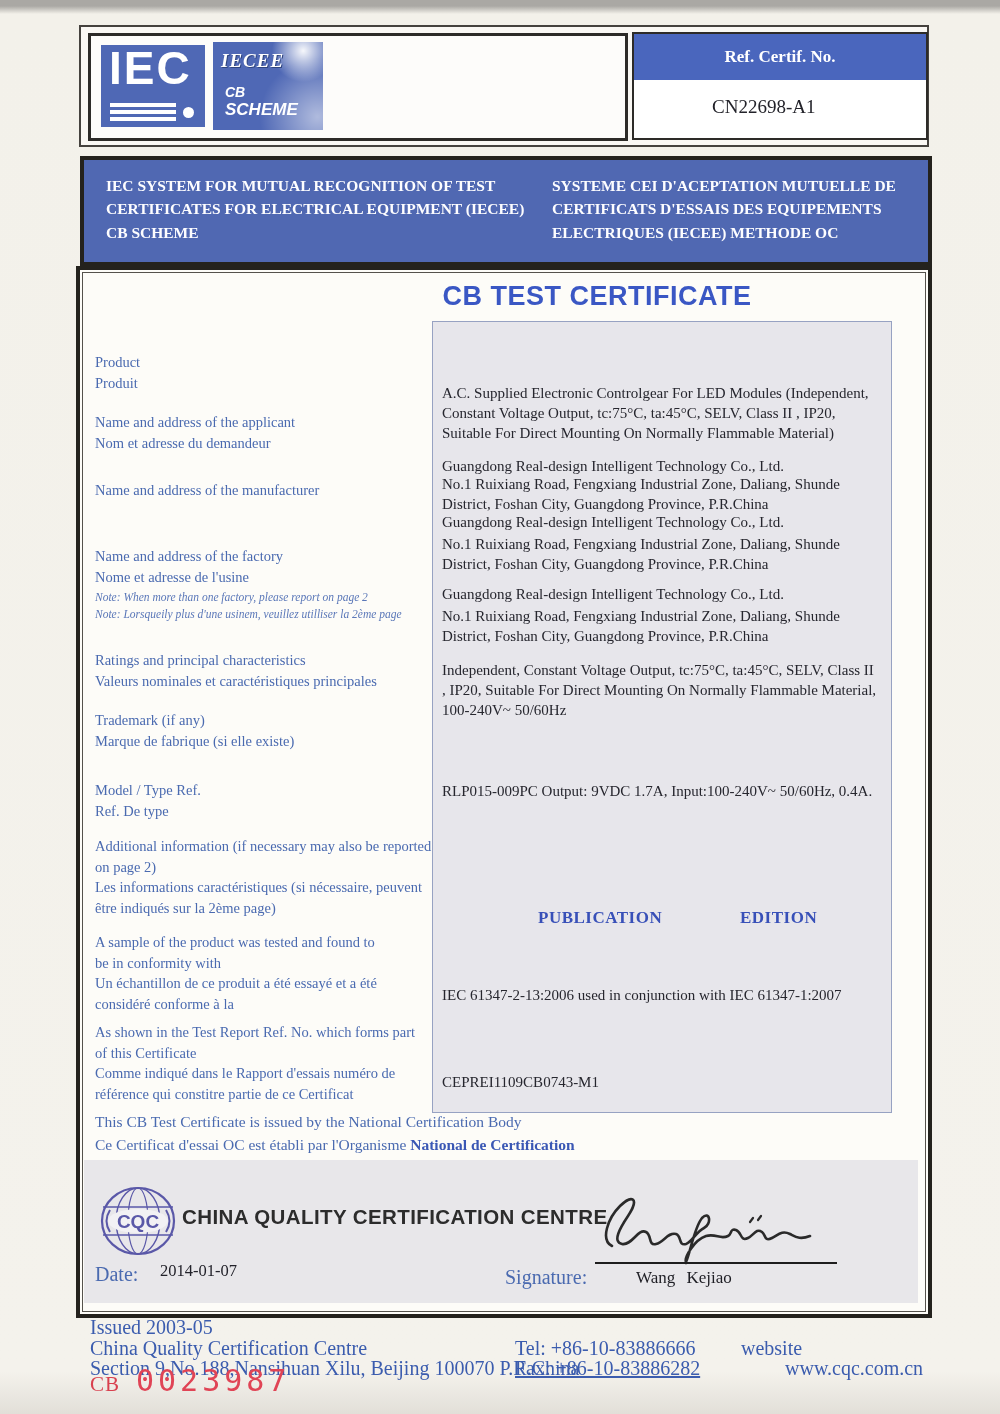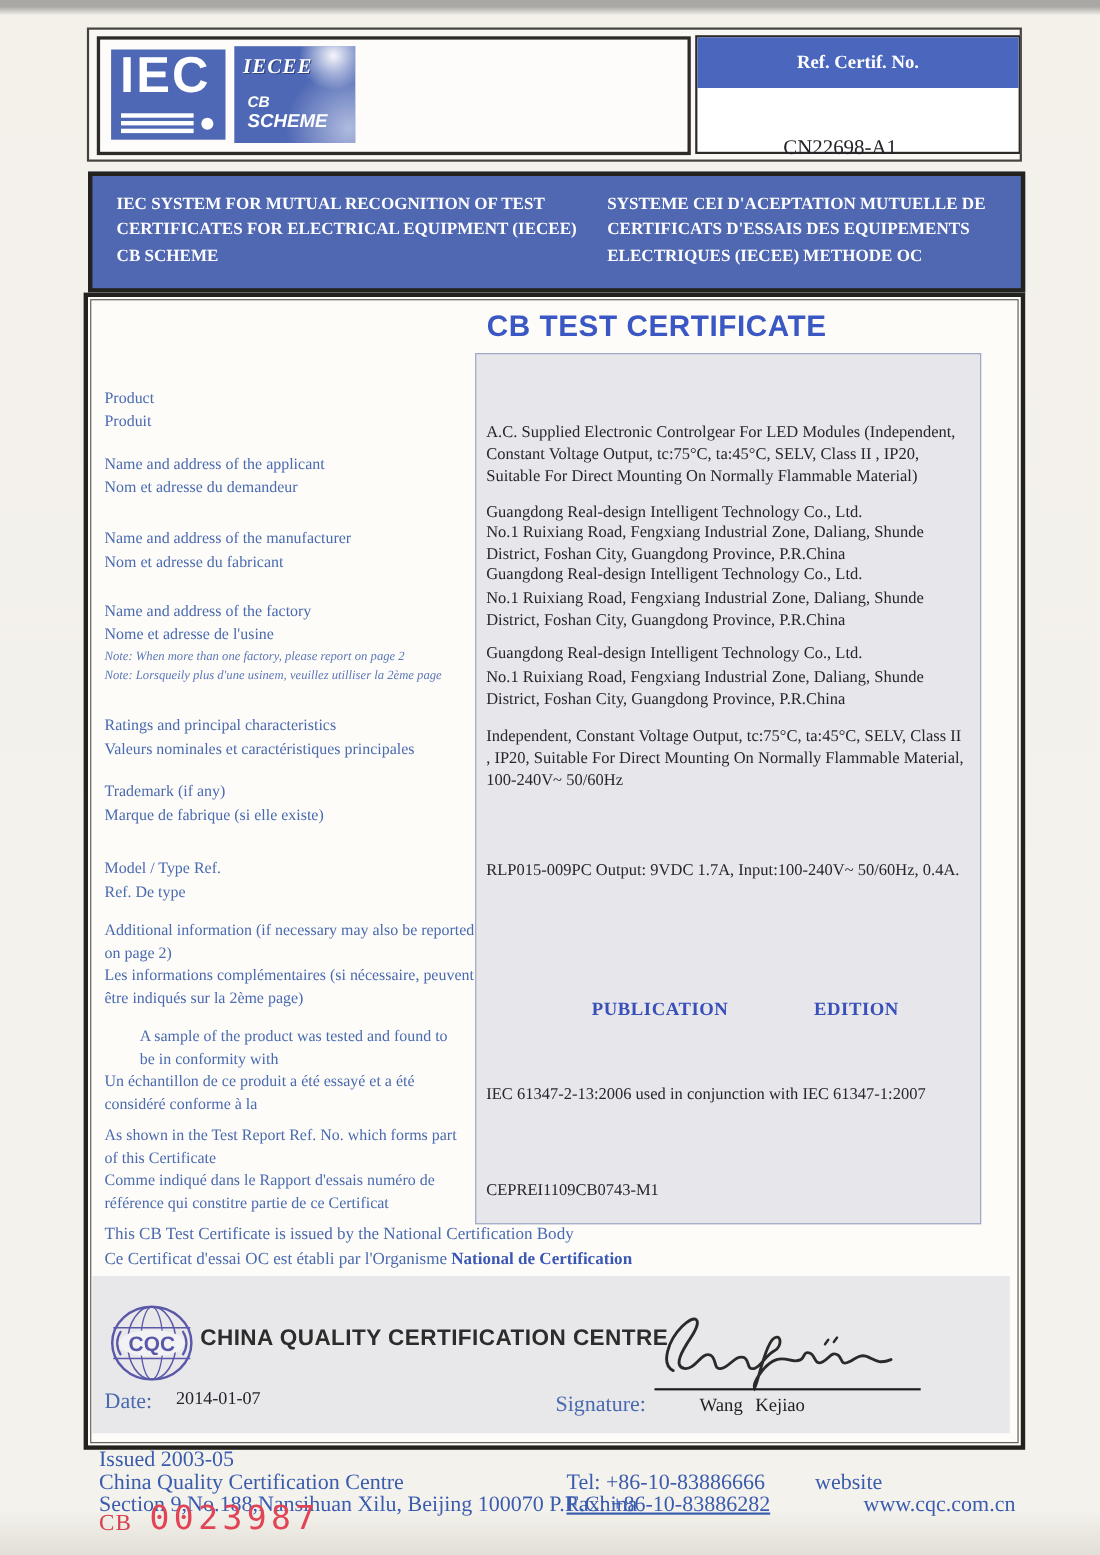--- a/index.html
+++ b/index.html
@@ -18,21 +18,21 @@
   .iec-dot{position:absolute;left:82px;top:62px;width:11px;height:11px;border-radius:50%;background:#fff;}
   .iecee-square{left:122px;top:6px;width:110px;height:88px;background:#4f68b5;color:#fff;overflow:hidden;
     background-image:radial-gradient(circle at 82% 10%,rgba(255,255,255,.95) 0,rgba(255,255,255,0) 26%),
                      radial-gradient(circle at 95% 85%,rgba(255,255,255,.55) 0,rgba(160,175,220,0) 45%);}
   .iecee-t1{position:absolute;left:8px;top:8px;font-weight:bold;font-style:italic;font-size:19px;letter-spacing:1px;text-shadow:1px 1px 0 #30457e;}
   .iecee-t2{position:absolute;left:12px;top:42px;font-family:"Liberation Sans",sans-serif;font-weight:bold;font-style:italic;font-size:14px;}
   .iecee-t3{position:absolute;left:12px;top:58px;font-family:"Liberation Sans",sans-serif;font-weight:bold;font-style:italic;font-size:17px;}
   .ref-box{left:632px;top:32px;width:292px;height:104px;border:2px solid #2d2b28;background:#fff;}
   .ref-band{position:absolute;left:0;top:0;width:100%;height:46px;background:#4a66bd;color:#fff;
     font-weight:bold;font-size:17px;text-align:center;line-height:46px;}
-  .ref-value{position:absolute;left:78px;top:62px;font-size:19px;color:#23232a;margin-top:28px;}
+  .ref-value{position:absolute;left:78px;top:62px;font-size:19px;color:#23232a;}
 
   
   .banner{left:80px;top:156px;width:844px;height:102px;border:4px solid #24221d;background:#5068b2;}
   .banner p{position:absolute;margin:0;color:#fdfdff;font-weight:bold;font-size:15.5px;line-height:1.5;}
   .banner-en{left:22px;top:14px;width:430px;}
   .banner-fr{left:468px;top:14px;width:356px;}
 
   
   .content-box{left:76px;top:266px;width:848px;height:1044px;border:4px solid #24221d;background:#fdfcf8;}
   .content-inner{position:absolute;left:2px;top:2px;right:2px;bottom:2px;border:1px solid #55524c;}
@@ -106,21 +106,20 @@
   <div class="abs lbl" style="left:95px;top:352px;">
     <div>Product</div>
     <div>Produit</div>
   </div>
   <div class="abs lbl" style="left:95px;top:412px;">
     <div>Name and address of the applicant</div>
     <div>Nom et adresse du demandeur</div>
   </div>
   <div class="abs lbl" style="left:95px;top:480px;">
     <div>Name and address of the manufacturer</div>
-    <div>Nom et adresse du fabricant</div>
   </div>
   <div class="abs lbl" style="left:95px;top:546px;">
     <div>Name and address of the factory</div>
     <div>Nome et adresse de l'usine</div>
   </div>
   <div class="abs lbl-note" style="left:95px;top:589px;">
     <div>Note: When more than one factory, please report on page 2</div>
     <div>Note: Lorsqueily plus d'une usinem, veuillez utilliser la 2ème page</div>
   </div>
   <div class="abs lbl" style="left:95px;top:650px;">
@@ -130,24 +129,24 @@
   <div class="abs lbl" style="left:95px;top:710px;">
     <div>Trademark (if any)</div>
     <div>Marque de fabrique (si elle existe)</div>
   </div>
   <div class="abs lbl" style="left:95px;top:780px;">
     <div>Model / Type Ref.</div>
     <div>Ref. De type</div>
   </div>
   <div class="abs lbl" style="left:95px;top:836px;">
     <div>Additional information (if necessary may also be reported on page 2)</div>
-    <div>Les informations complémentaires (si nécessaire, peuvent être indiqués sur la 2ème page)</div>
+    <div>Les informations caractéristiques (si nécessaire, peuvent être indiqués sur la 2ème page)</div>
   </div>
   <div class="abs lbl" style="left:95px;top:932px;">
-    <div style="width:280px;margin-left:32px;">A sample of the product was tested and found to be in conformity with</div>
+    <div style="width:280px;">A sample of the product was tested and found to be in conformity with</div>
     <div style="width:320px;">Un échantillon de ce produit a été essayé et a été considéré conforme à la</div>
   </div>
   <div class="abs lbl" style="left:95px;top:1022px;">
     <div style="width:330px;">As shown in the Test Report Ref. No. which forms part of this Certificate</div>
     <div style="width:330px;">Comme indiqué dans le Rapport d'essais numéro de référence qui constitre partie de ce Certificat</div>
   </div>
 
   <div class="abs val" style="left:442px;top:383px;">A.C. Supplied Electronic Controlgear For LED Modules (Independent, Constant Voltage Output, tc:75°C, ta:45°C, SELV, Class II , IP20, Suitable For Direct Mounting On Normally Flammable Material)</div>
   <div class="abs val" style="left:442px;top:456px;">Guangdong Real-design Intelligent Technology Co., Ltd.</div>
   <div class="abs val" style="left:442px;top:474px;">No.1 Ruixiang Road, Fengxiang Industrial Zone, Daliang, Shunde District, Foshan City, Guangdong Province, P.R.China</div>

